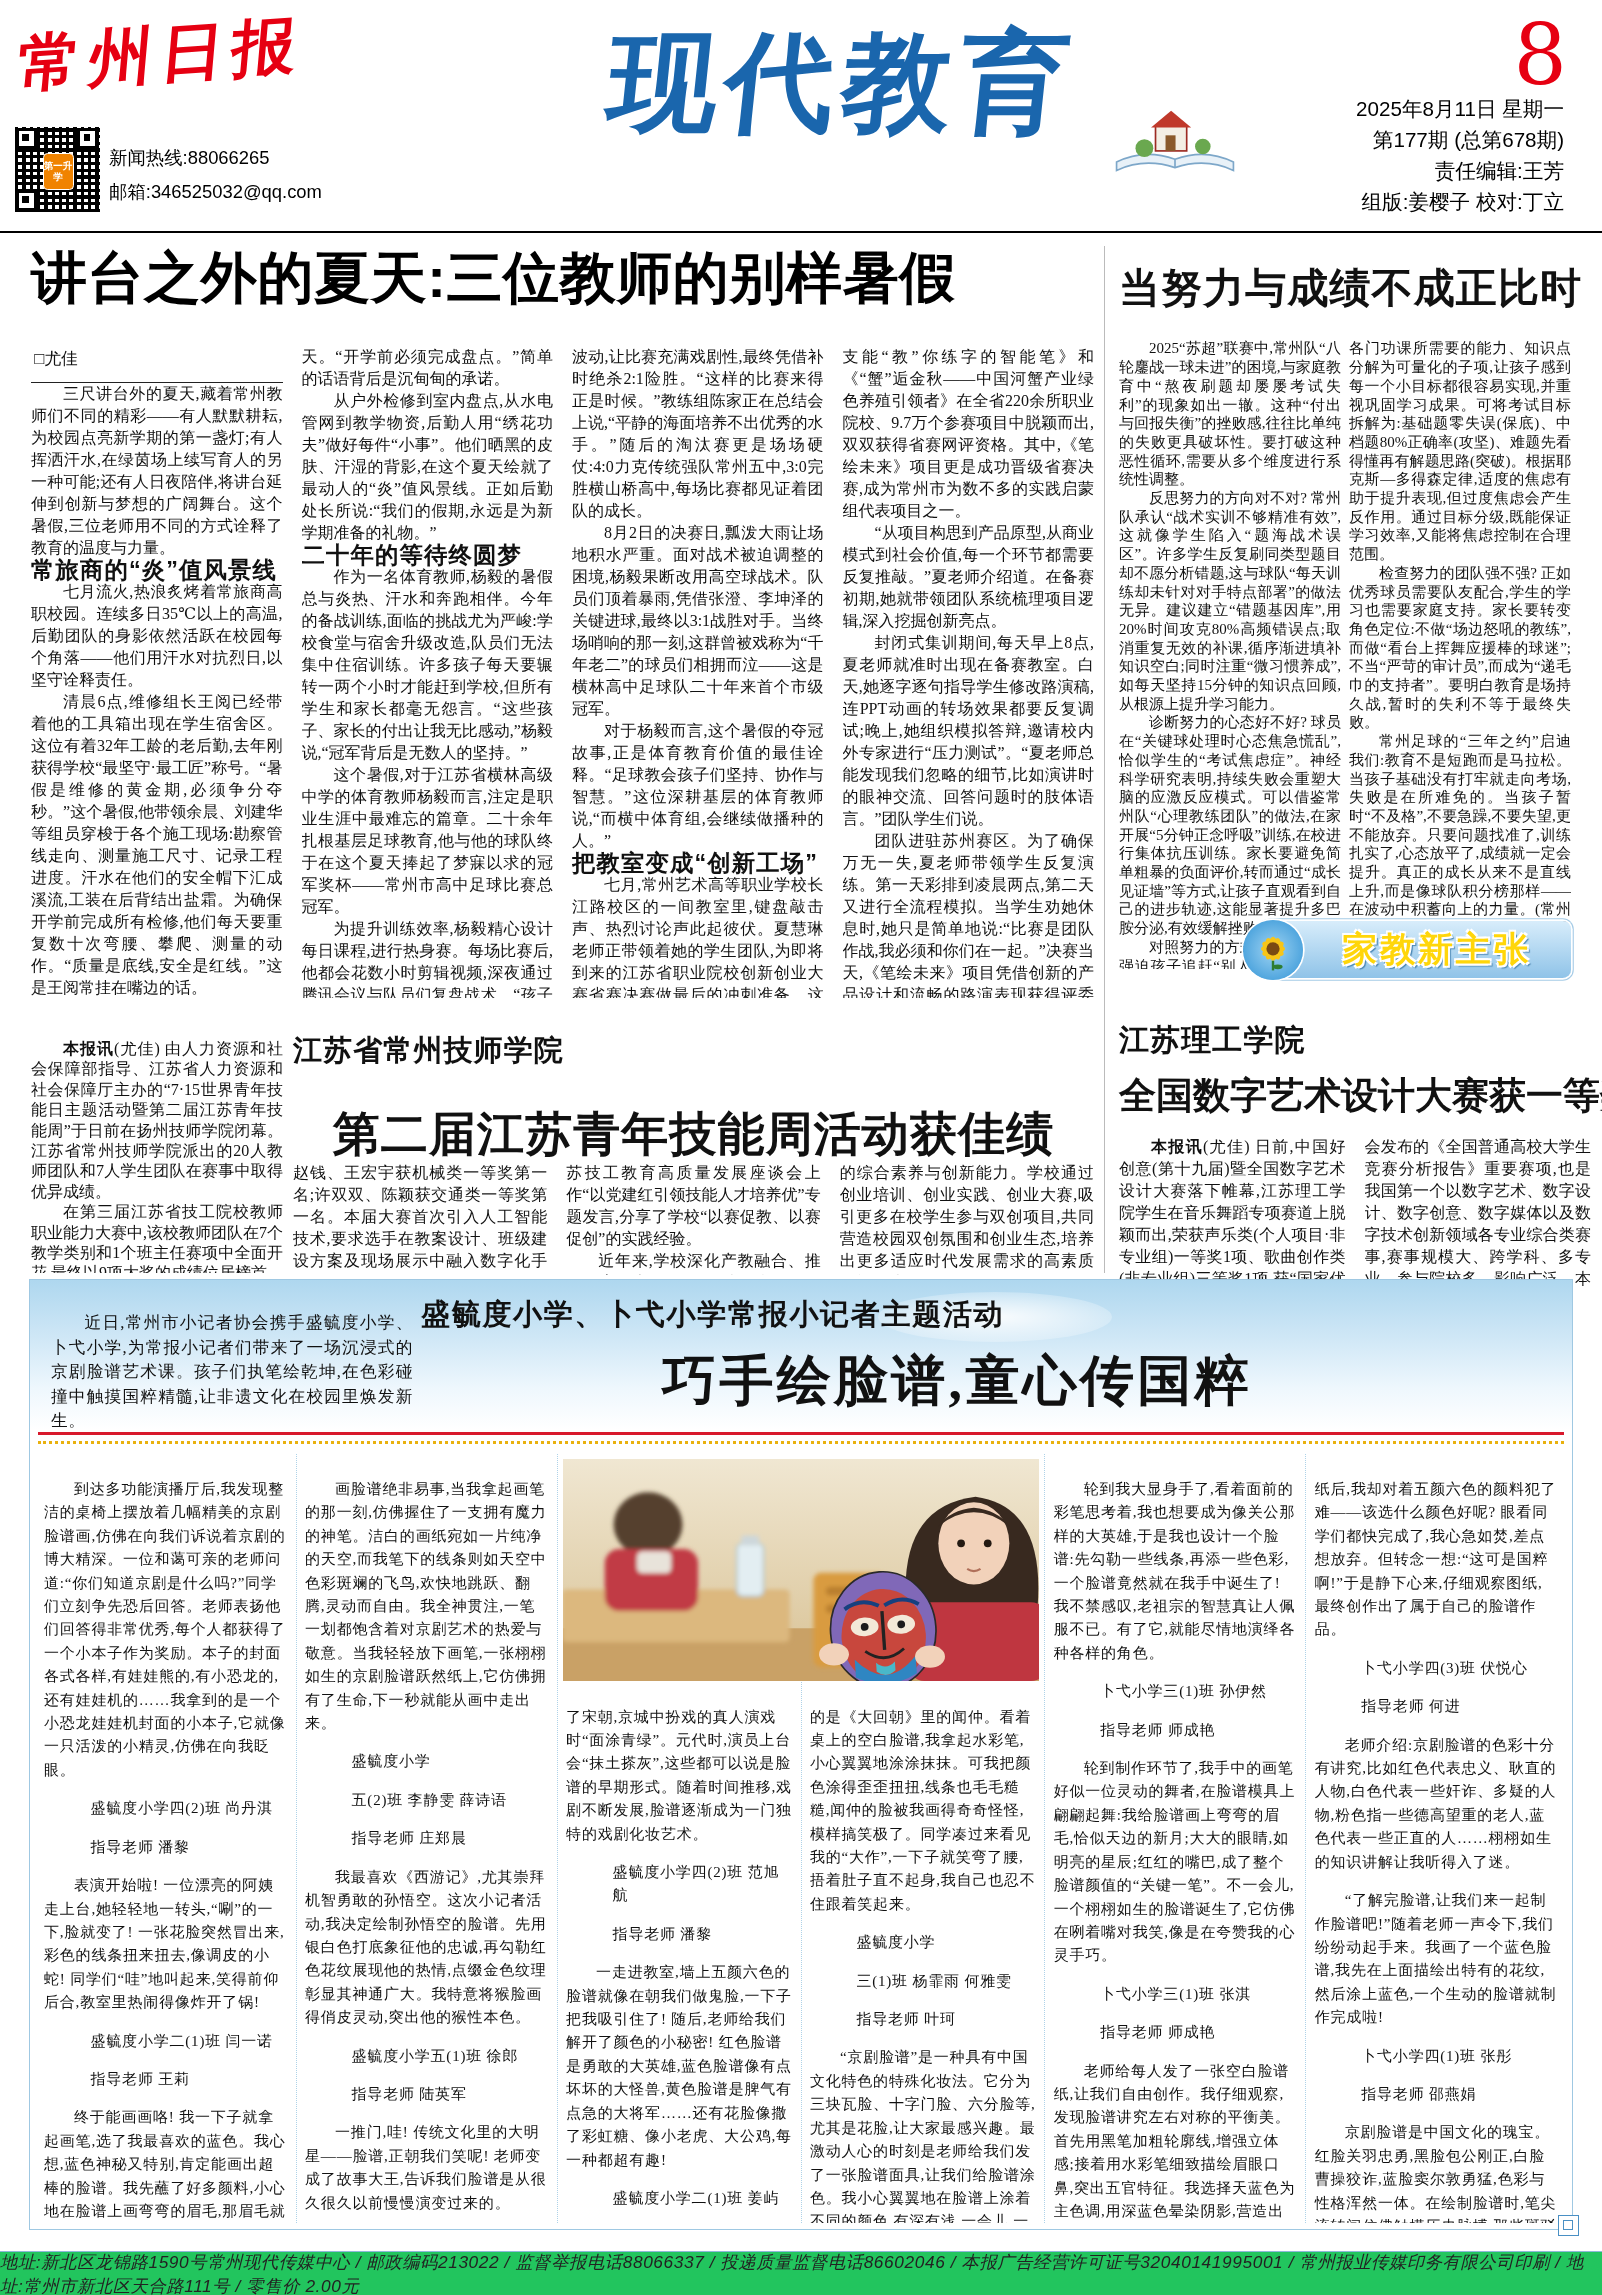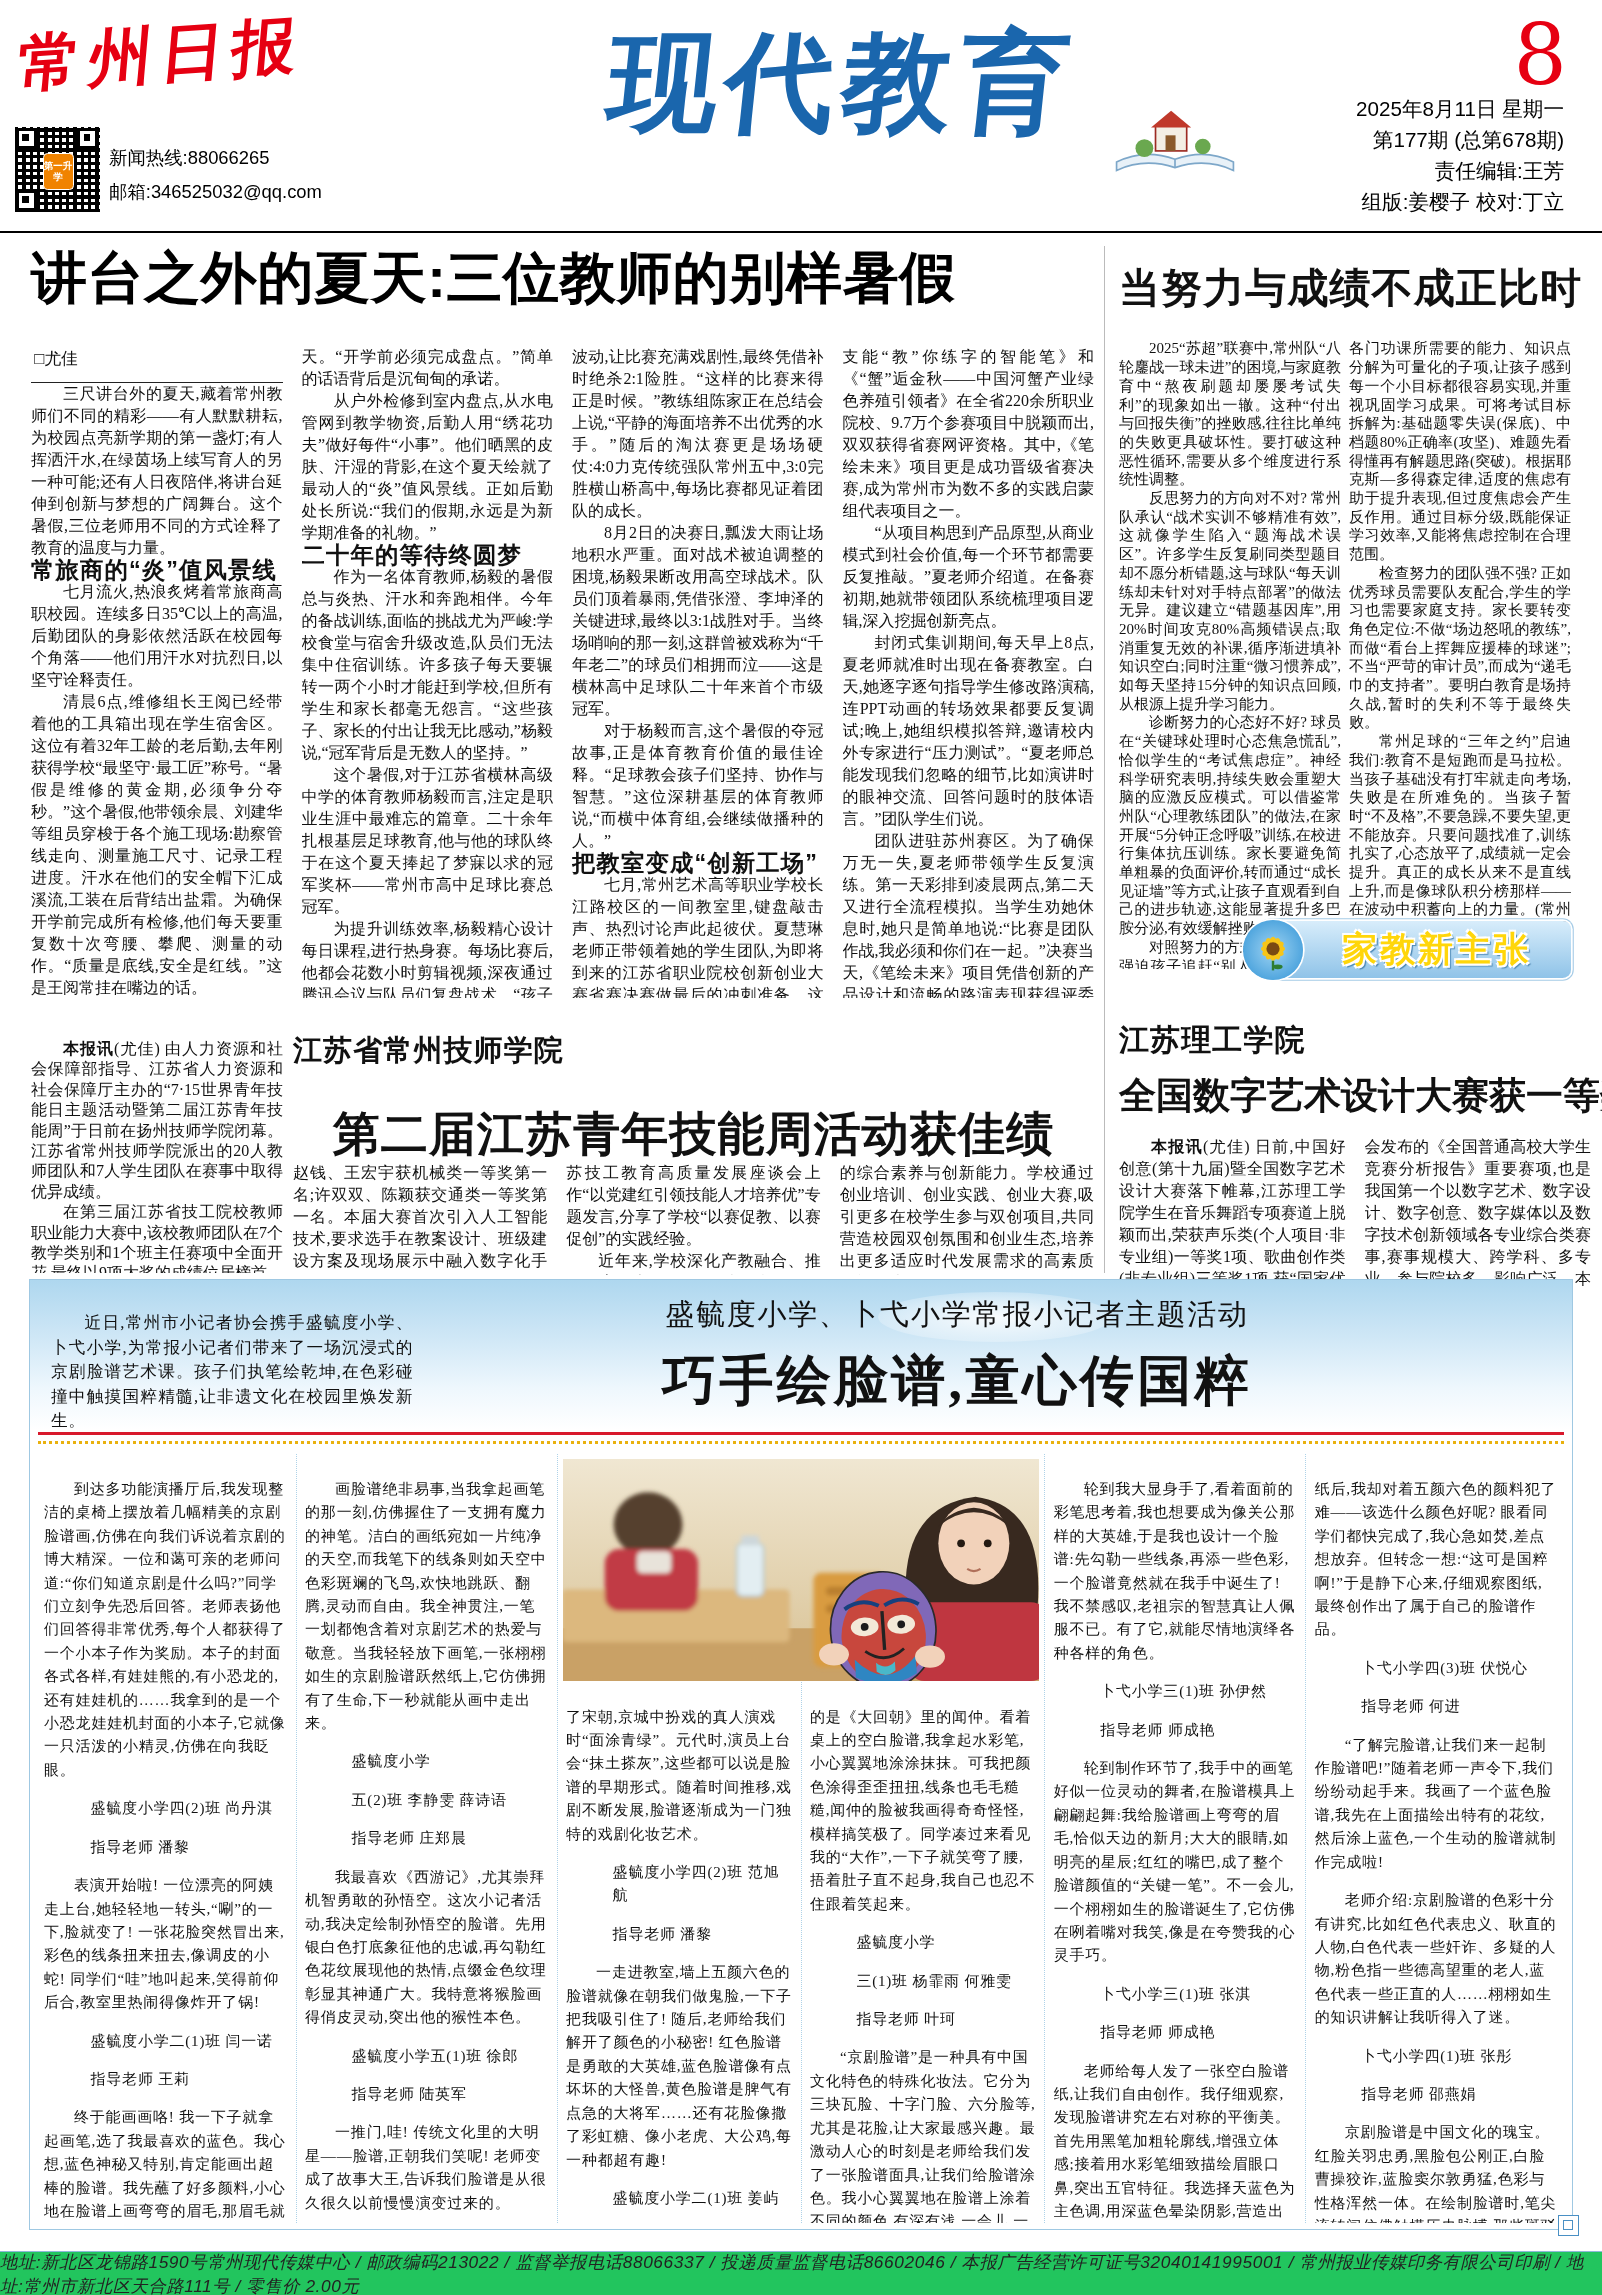--- a/index.html
+++ b/index.html
@@ -84,22 +84,22 @@
   
   .junior{position:absolute;left:29px;top:1279px;width:1544px;height:951px;border:1.7px solid #9fc8e2;
           box-sizing:border-box;background:#fff;}
   .junior-banner{position:relative;height:150px;
      background:linear-gradient(180deg,#aed7ef 0,#cfe7f6 38%,#eef7fd 72%,#ffffff 100%);}
   .junior-banner:before{content:"";position:absolute;left:55%;top:8%;width:234px;height:50px;border-radius:50%;
      background:radial-gradient(rgba(255,255,255,.9),rgba(255,255,255,0));}
   .junior-intro{position:absolute;left:21px;top:31px;width:362px;font-size:16.7px;line-height:24.6px;
                 text-align:justify;letter-spacing:0.6px;}
   .junior-intro p{margin:0;text-indent:2em;}
-  .junior-kicker{position:absolute;left:391px;top:14.5px;width:1072px;text-align:center;font-size:29px;
-                 font-weight:400;font-family:"Liberation Sans",sans-serif;letter-spacing:1.7px;}
+  .junior-kicker{position:absolute;left:391px;top:14.5px;width:1072px;text-align:left;font-size:29px;
+                 font-weight:700;font-family:"Liberation Sans",sans-serif;letter-spacing:1.7px;}
   .junior-title{position:absolute;left:391px;top:65px;width:1072px;text-align:center;font-size:54px;
                 font-weight:900;letter-spacing:3.3px;}
   .rule-red{position:absolute;left:7.8px;right:7.8px;top:152px;height:3.3px;background:#d8182c;}
   .rule-dot{position:absolute;left:7.8px;right:7.8px;top:161px;border-top:3.9px dotted #e9b10e;}
   .junior-body{position:absolute;left:5.6px;right:5.6px;top:174px;bottom:5.6px;display:flex;}
   .jcol{flex:1;padding:9px 8.4px 0;font-size:15px;line-height:23.4px;letter-spacing:0.8px;overflow:hidden;
         border-left:1.1px dotted #aed2e8;}
   .jcol.first{border-left:none;}
   .jmid{flex:2;display:flex;flex-direction:column;border-left:1.1px dotted #aed2e8;}
   .jmid-photo{height:222px;margin:4.5px 5.6px 1.1px;overflow:hidden;}
@@ -384,22 +384,22 @@
           <p class="blk-sig">卜弋小学三(1)班 张淇</p>
           <p class="blk-sig">指导老师 师成艳</p>
           <p class="blk-p">老师给每人发了一张空白脸谱纸,让我们自由创作。我仔细观察,发现脸谱讲究左右对称的平衡美。首先用黑笔加粗轮廓线,增强立体感;接着用水彩笔细致描绘眉眼口鼻,突出五官特征。我选择天蓝色为主色调,用深蓝色晕染阴影,营造出威严庄重的气质。最后在额头精心绘制紫色太极图,这一抹亮色在蓝色背景上格外醒目,为脸谱增添了神秘色彩。</p>
         </div>
       <div class="jcol">
         <div>
 
         <p class="blk-pc">纸后,我却对着五颜六色的颜料犯了难——该选什么颜色好呢? 眼看同学们都快完成了,我心急如焚,差点想放弃。但转念一想:“这可是国粹啊!”于是静下心来,仔细观察图纸,最终创作出了属于自己的脸谱作品。</p>
             <p class="blk-sig">卜弋小学四(3)班 伏悦心</p>
             <p class="blk-sig">指导老师 何进</p>
+            <p class="blk-p">老师介绍:京剧脸谱的色彩十分有讲究,比如红色代表忠义、耿直的人物,白色代表一些奸诈、多疑的人物,粉色指一些德高望重的老人,蓝色代表一些正直的人……栩栩如生的知识讲解让我听得入了迷。</p>
             <p class="blk-p">“了解完脸谱,让我们来一起制作脸谱吧!”随着老师一声令下,我们纷纷动起手来。我画了一个蓝色脸谱,我先在上面描绘出特有的花纹,然后涂上蓝色,一个生动的脸谱就制作完成啦!</p>
-            <p class="blk-p">老师介绍:京剧脸谱的色彩十分有讲究,比如红色代表忠义、耿直的人物,白色代表一些奸诈、多疑的人物,粉色指一些德高望重的老人,蓝色代表一些正直的人……栩栩如生的知识讲解让我听得入了迷。</p>
             <p class="blk-sig">卜弋小学四(1)班 张彤</p>
             <p class="blk-sig">指导老师 邵燕娟</p>
             <p class="blk-p">京剧脸谱是中国文化的瑰宝。红脸关羽忠勇,黑脸包公刚正,白脸曹操狡诈,蓝脸窦尔敦勇猛,色彩与性格浑然一体。在绘制脸谱时,笔尖流转间仿佛触摸历史脉搏,那些斑驳彩绘背后是千年故事的凝缩。这一张张脸谱如种子般在我心中发芽,让我深刻领悟到京剧的魅力。</p>
           </div>
 
       </div>
     </div>
     <div class="corner-orn"></div>
   </div>
 

